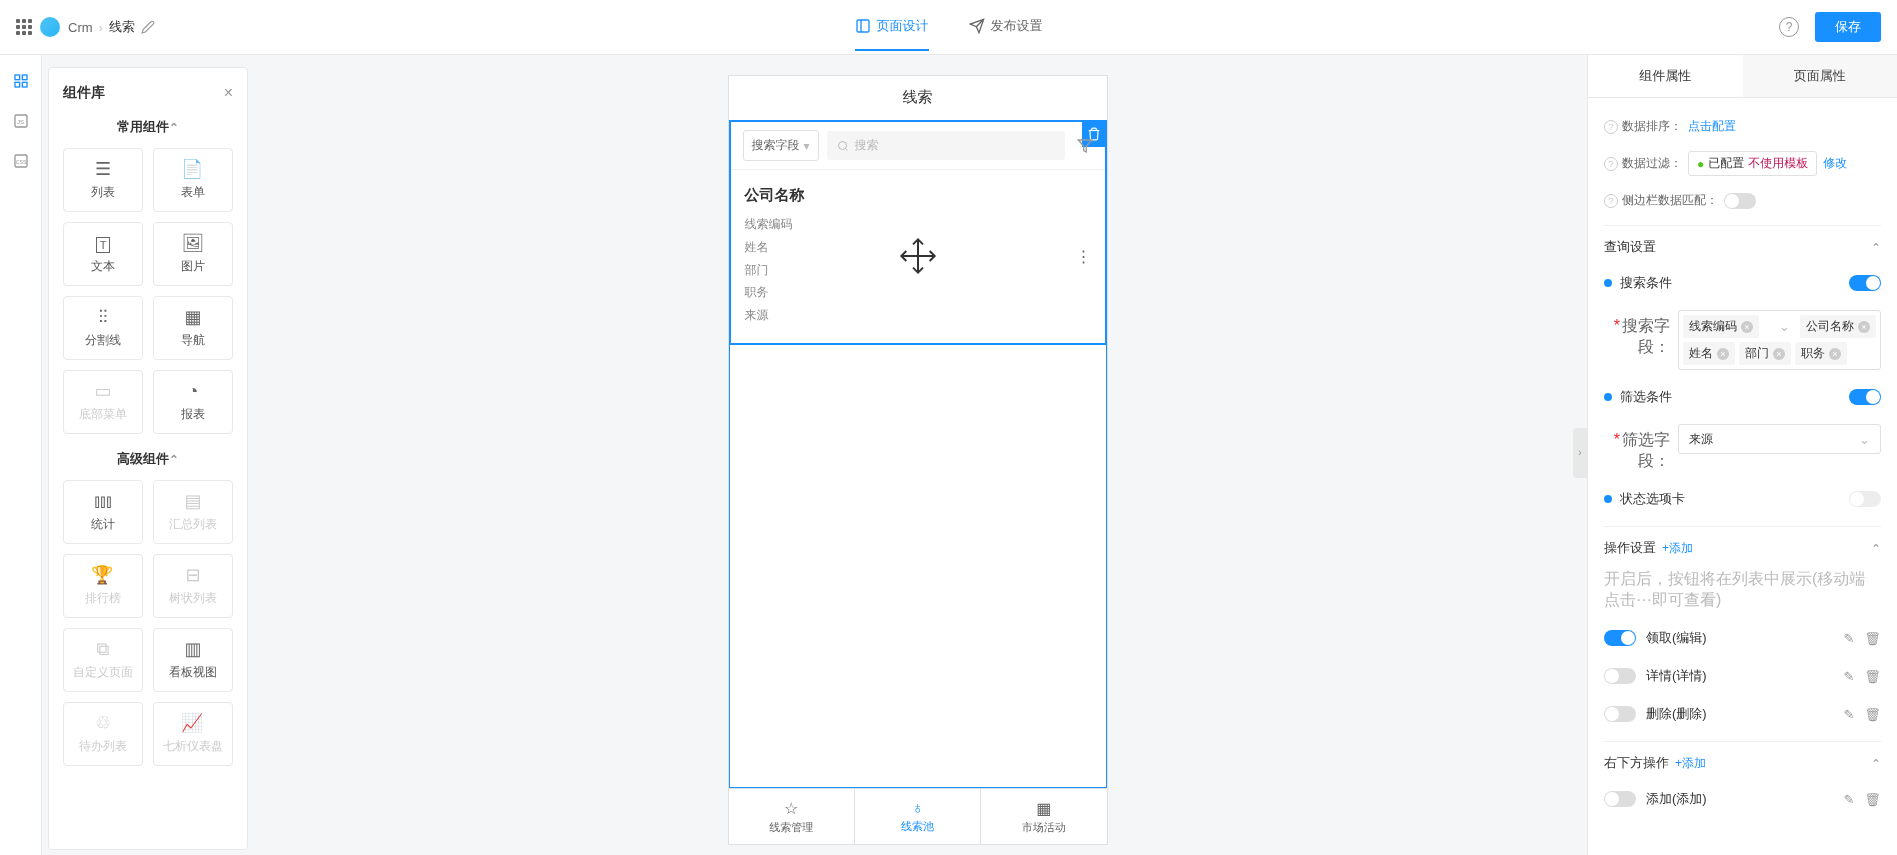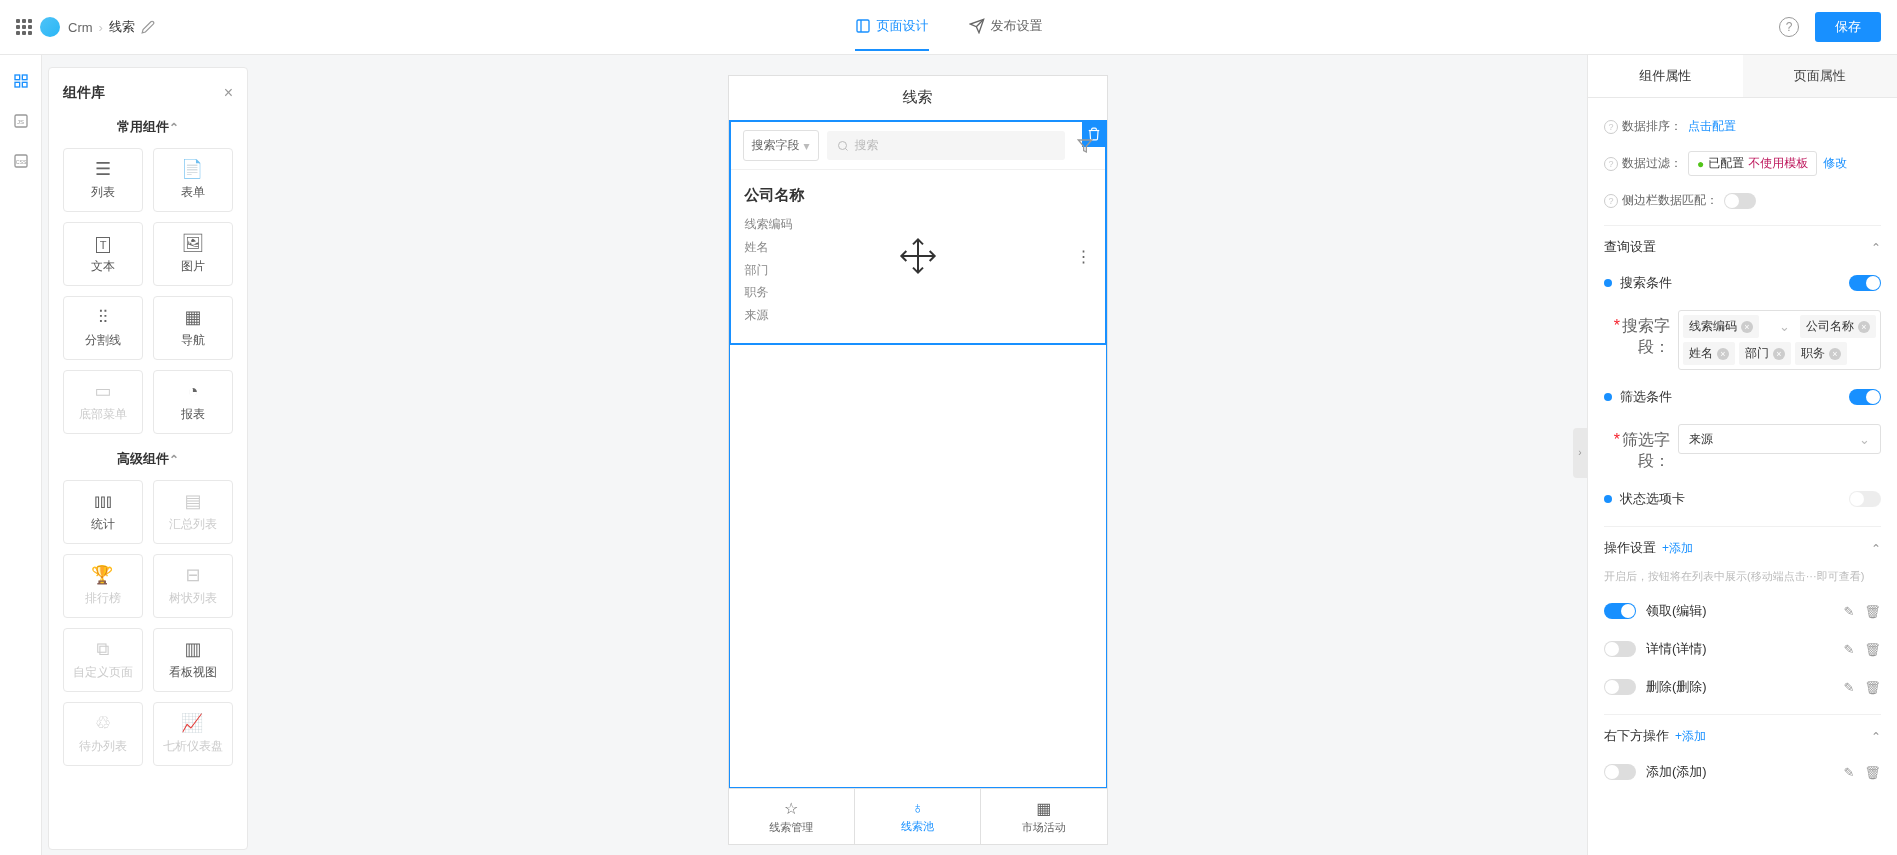--- a/index.html
+++ b/index.html
@@ -93,21 +93,21 @@
 .field-row-label { width: 66px; text-align: right; font-size: 16px; color: #666; padding-top: 6px; }
 .field-row-label .star { color: #f5222d; margin-right: 2px; }
 .tag-box { flex: 1; border: 1px solid #e0e0e0; border-radius: 3px; padding: 4px; display: flex; flex-wrap: wrap; gap: 4px; min-height: 30px; align-items: center; }
 .tag { background: #f5f5f5; border-radius: 2px; padding: 3px 6px; font-size: 12px; display: flex; align-items: center; gap: 4px; }
 .tag-x { width: 12px; height: 12px; background: #ccc; border-radius: 50%; color: #fff; font-size: 9px; display: flex; align-items: center; justify-content: center; cursor: pointer; }
 .select-arrow { margin-left: auto; color: #bbb; padding-right: 6px; }
 .op-row { display: flex; align-items: center; justify-content: space-between; padding: 10px 0; }
 .op-left { display: flex; align-items: center; gap: 10px; font-size: 13px; }
 .op-actions { display: flex; gap: 10px; color: #999; }
 .op-actions span { cursor: pointer; }
-.hint { font-size: 11px; color: #bbb; padding: 4px 0 8px; }
+.hint { font-size: 16px; color: #bbb; padding: 4px 0 8px; }
 .add-link { color: #1890ff; font-size: 12px; cursor: pointer; font-weight: normal; margin-left: 6px; }
 
 svg { display: block; }
 </style>
 </head>
 <body>
 
 <div class="topbar">
   <div class="topbar-left">
     <div class="grid-icon">

